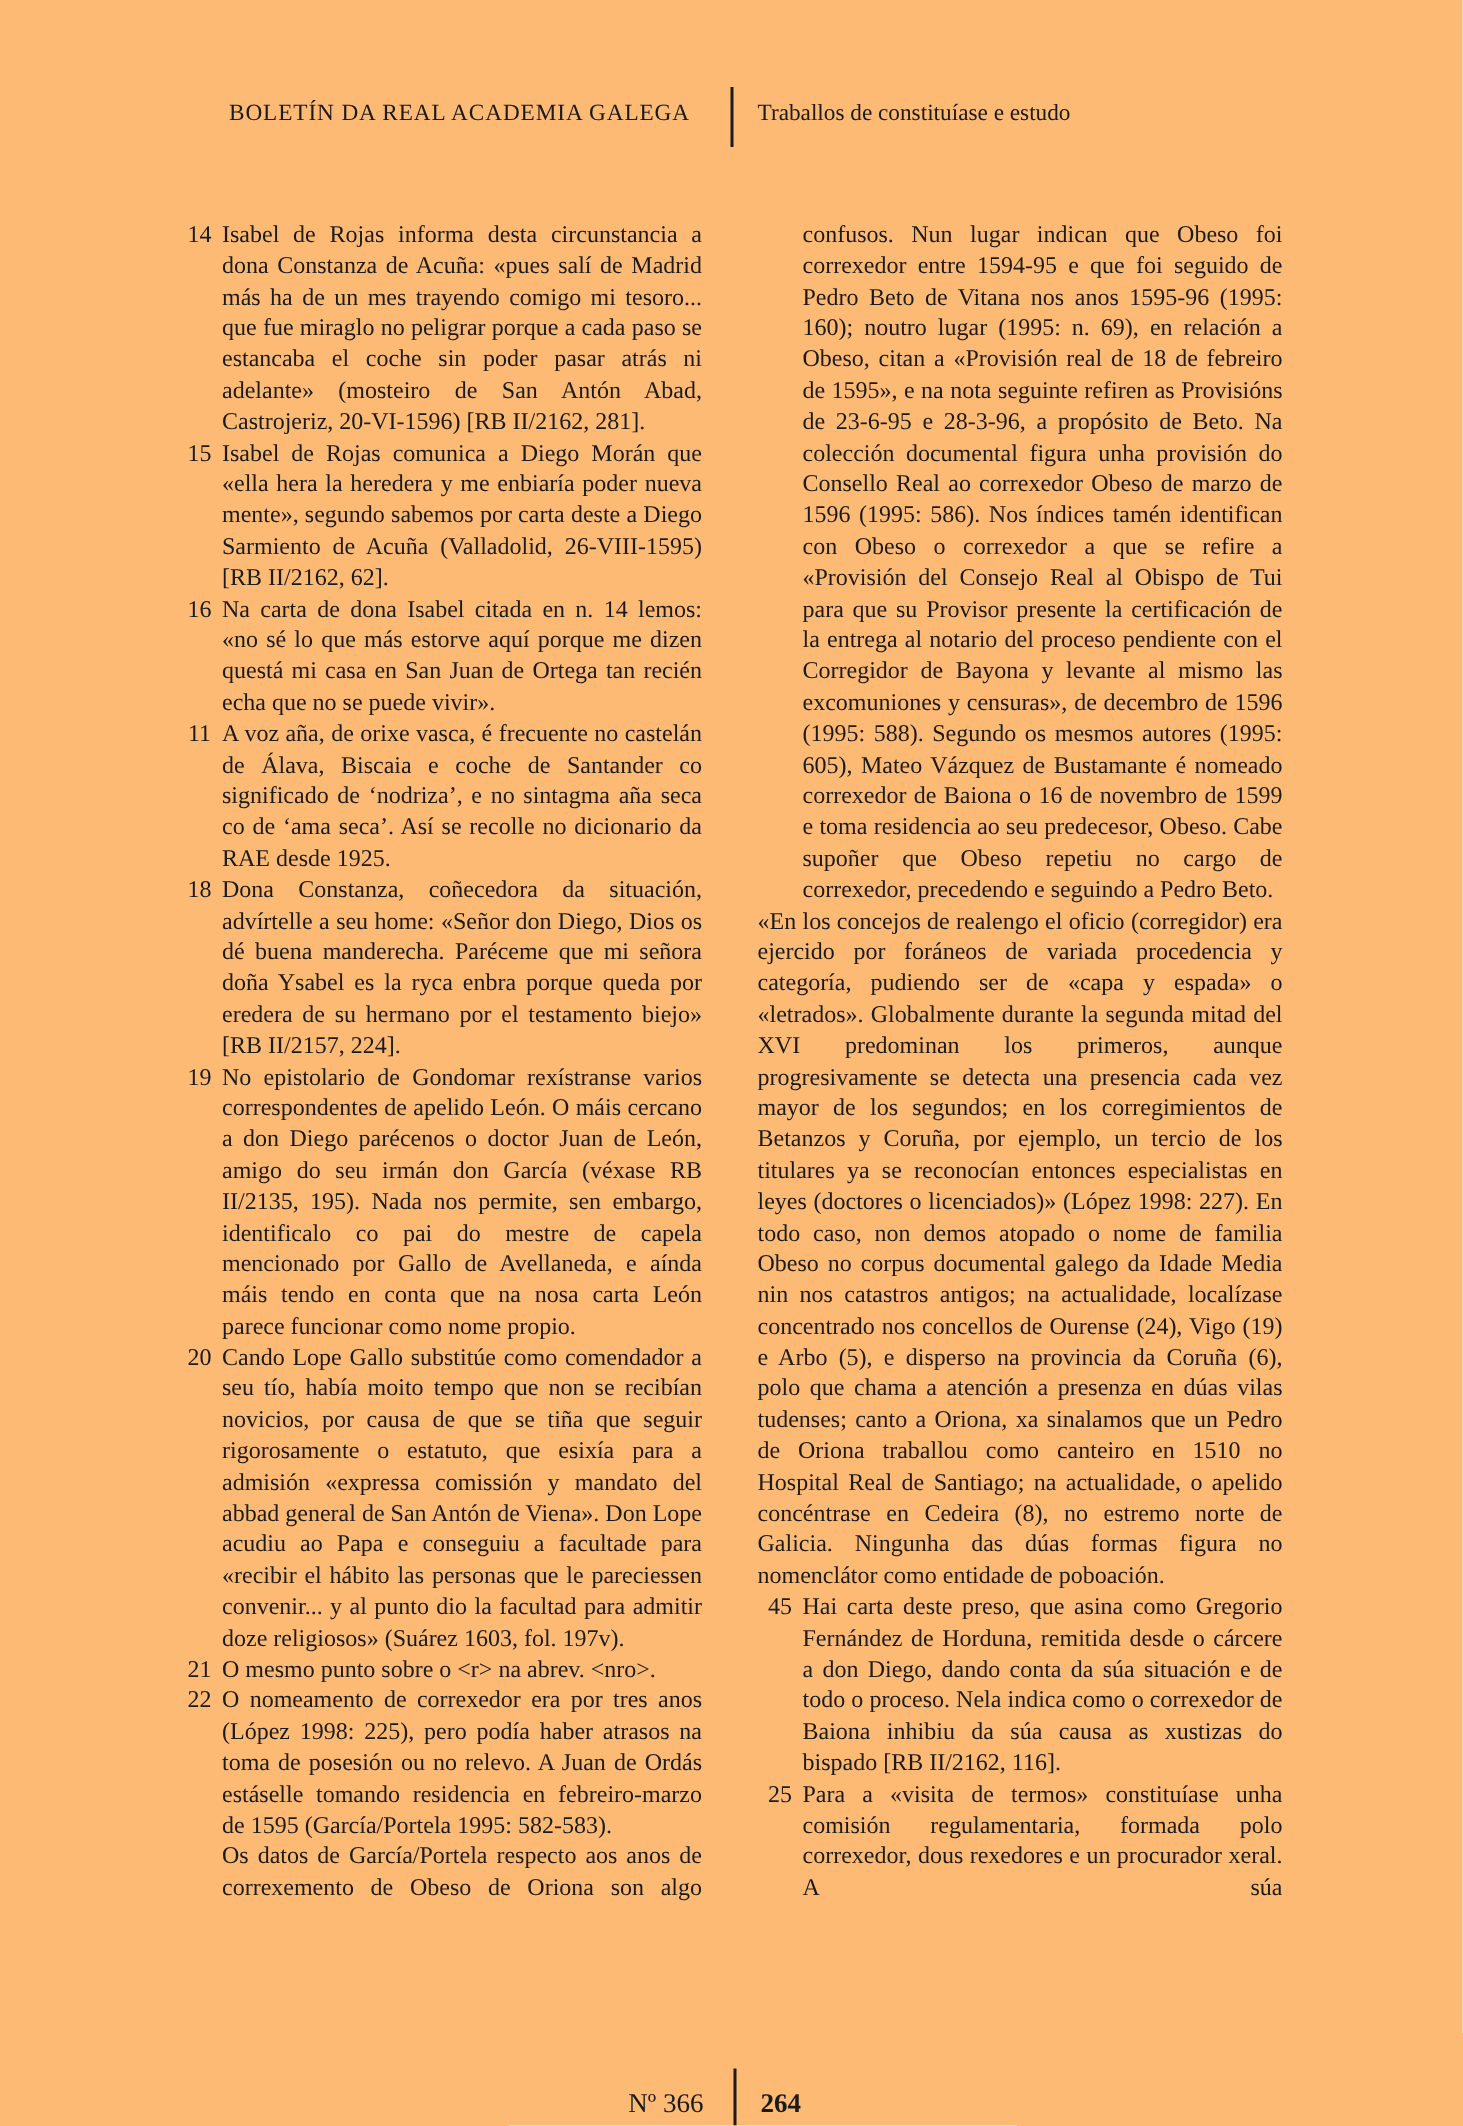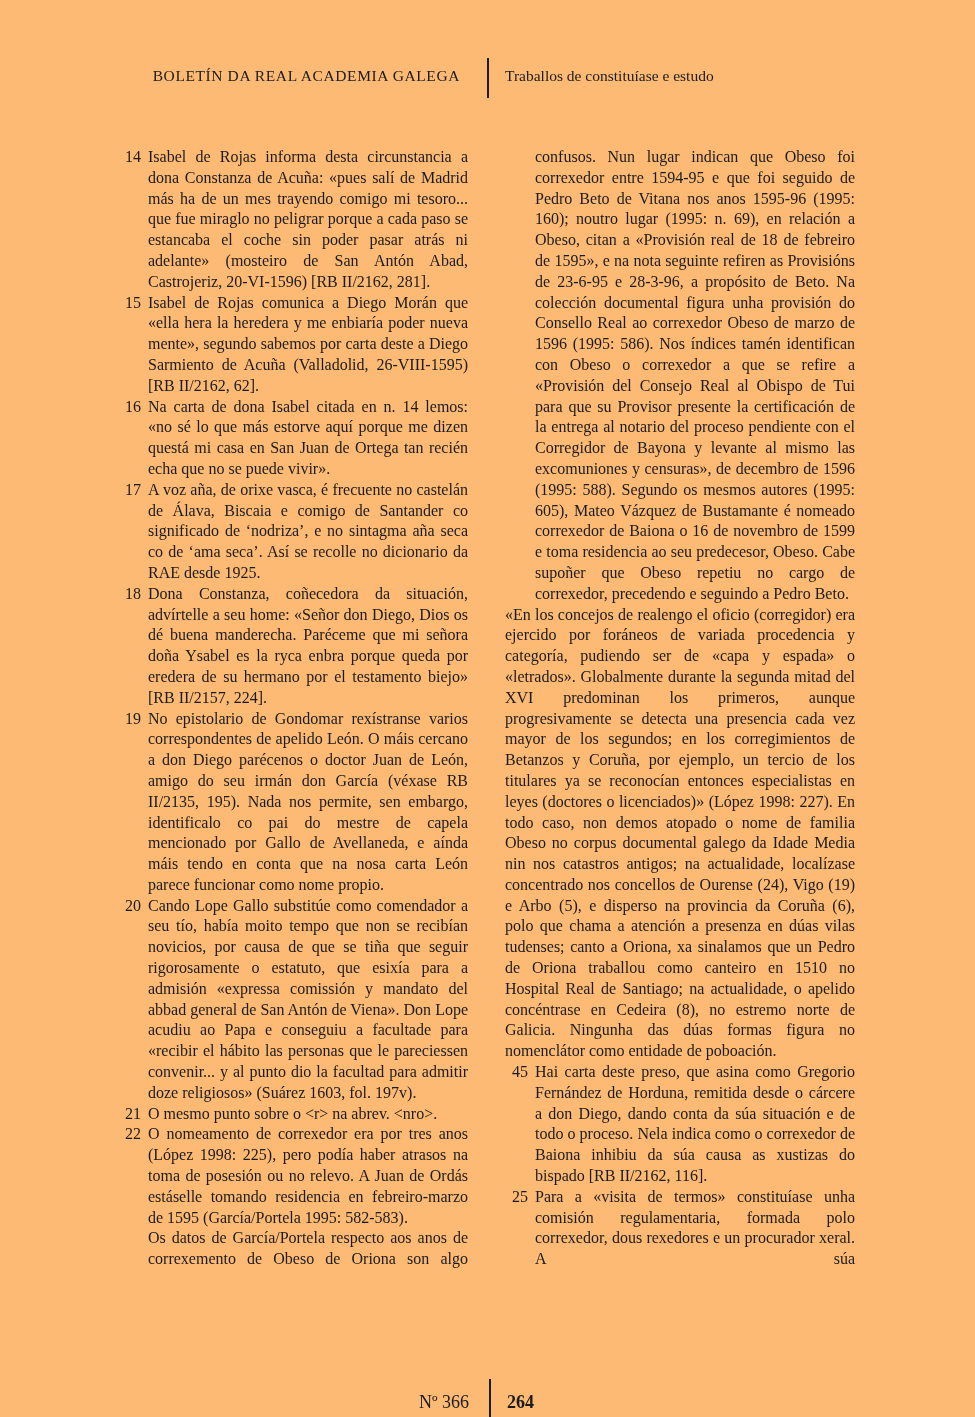--- a/index.html
+++ b/index.html
@@ -55,22 +55,22 @@
         </div>
         <div class="note">
           <span class="note-num">15</span>
           <span class="note-body"><span>Isabel de Rojas comunica a Diego Morán que «ella hera la heredera y me enbiaría poder nueva mente», segundo sabemos por carta deste a Diego Sarmiento de Acuña (Valladolid, 26-VIII-1595) [RB II/2162, 62].</span></span>
         </div>
         <div class="note">
           <span class="note-num">16</span>
           <span class="note-body"><span>Na carta de dona Isabel citada en n. 14 lemos: «no sé lo que más estorve aquí porque me dizen questá mi casa en San Juan de Ortega tan recién echa que no se puede vivir».</span></span>
         </div>
         <div class="note">
-          <span class="note-num">17</span>
-          <span class="note-body"><span>A voz </span><span class="it">aña</span><span>, de orixe vasca, é frecuente no castelán de Álava, Biscaia e comigo de Santander co significado de ‘nodriza’, e no sintagma </span><span class="it">aña seca</span><span> co de ‘ama seca’. Así se recolle no dicionario da RAE desde 1925.</span></span>
+          <span class="note-num">11</span>
+          <span class="note-body"><span>A voz </span><span class="it">aña</span><span>, de orixe vasca, é frecuente no castelán de Álava, Biscaia e coche de Santander co significado de ‘nodriza’, e no sintagma </span><span class="it">aña seca</span><span> co de ‘ama seca’. Así se recolle no dicionario da RAE desde 1925.</span></span>
         </div>
         <div class="note">
           <span class="note-num">18</span>
           <span class="note-body"><span>Dona Constanza, coñecedora da situación, advírtelle a seu home: «Señor don Diego, Dios os dé buena manderecha. Paréceme que mi señora doña Ysabel es la ryca enbra porque queda por eredera de su hermano por el testamento biejo» [RB II/2157, 224].</span></span>
         </div>
         <div class="note">
           <span class="note-num">19</span>
           <span class="note-body"><span>No epistolario de Gondomar rexístranse varios correspondentes de apelido León. O máis cercano a don Diego parécenos o doctor Juan de León, amigo do seu irmán don García (véxase RB II/2135, 195). Nada nos permite, sen embargo, identificalo co pai do mestre de capela mencionado por Gallo de Avellaneda, e aínda máis tendo en conta que na nosa carta </span><span class="it">León</span><span> parece funcionar como nome propio.</span></span>
         </div>
         <div class="note">

